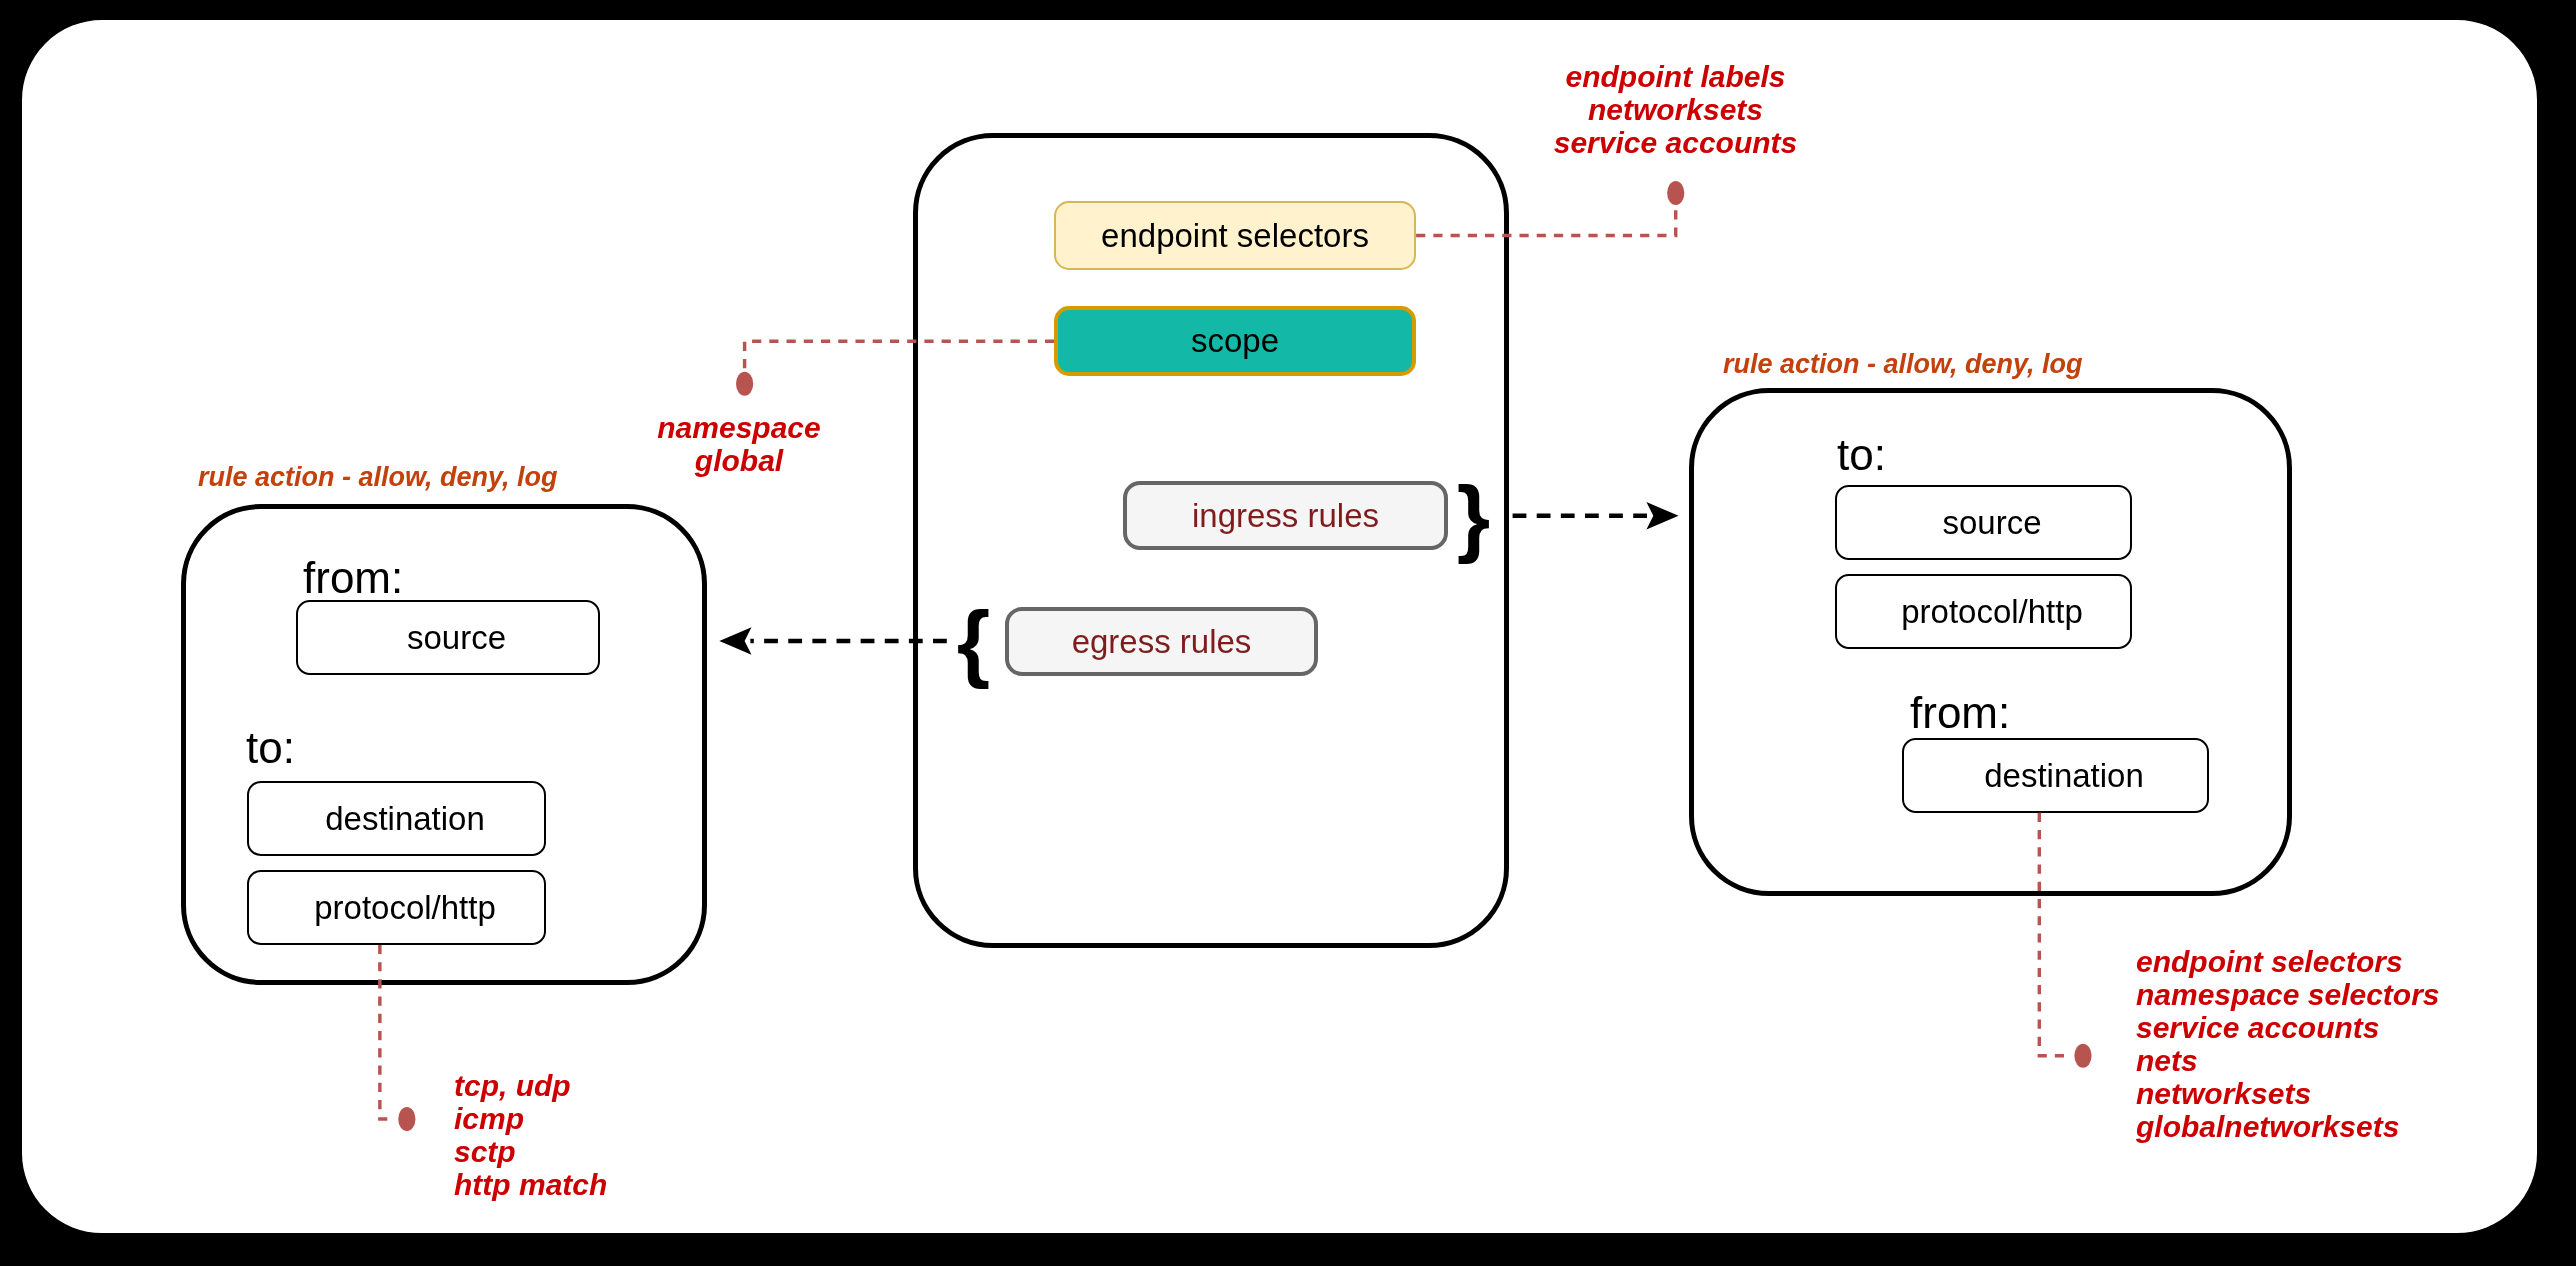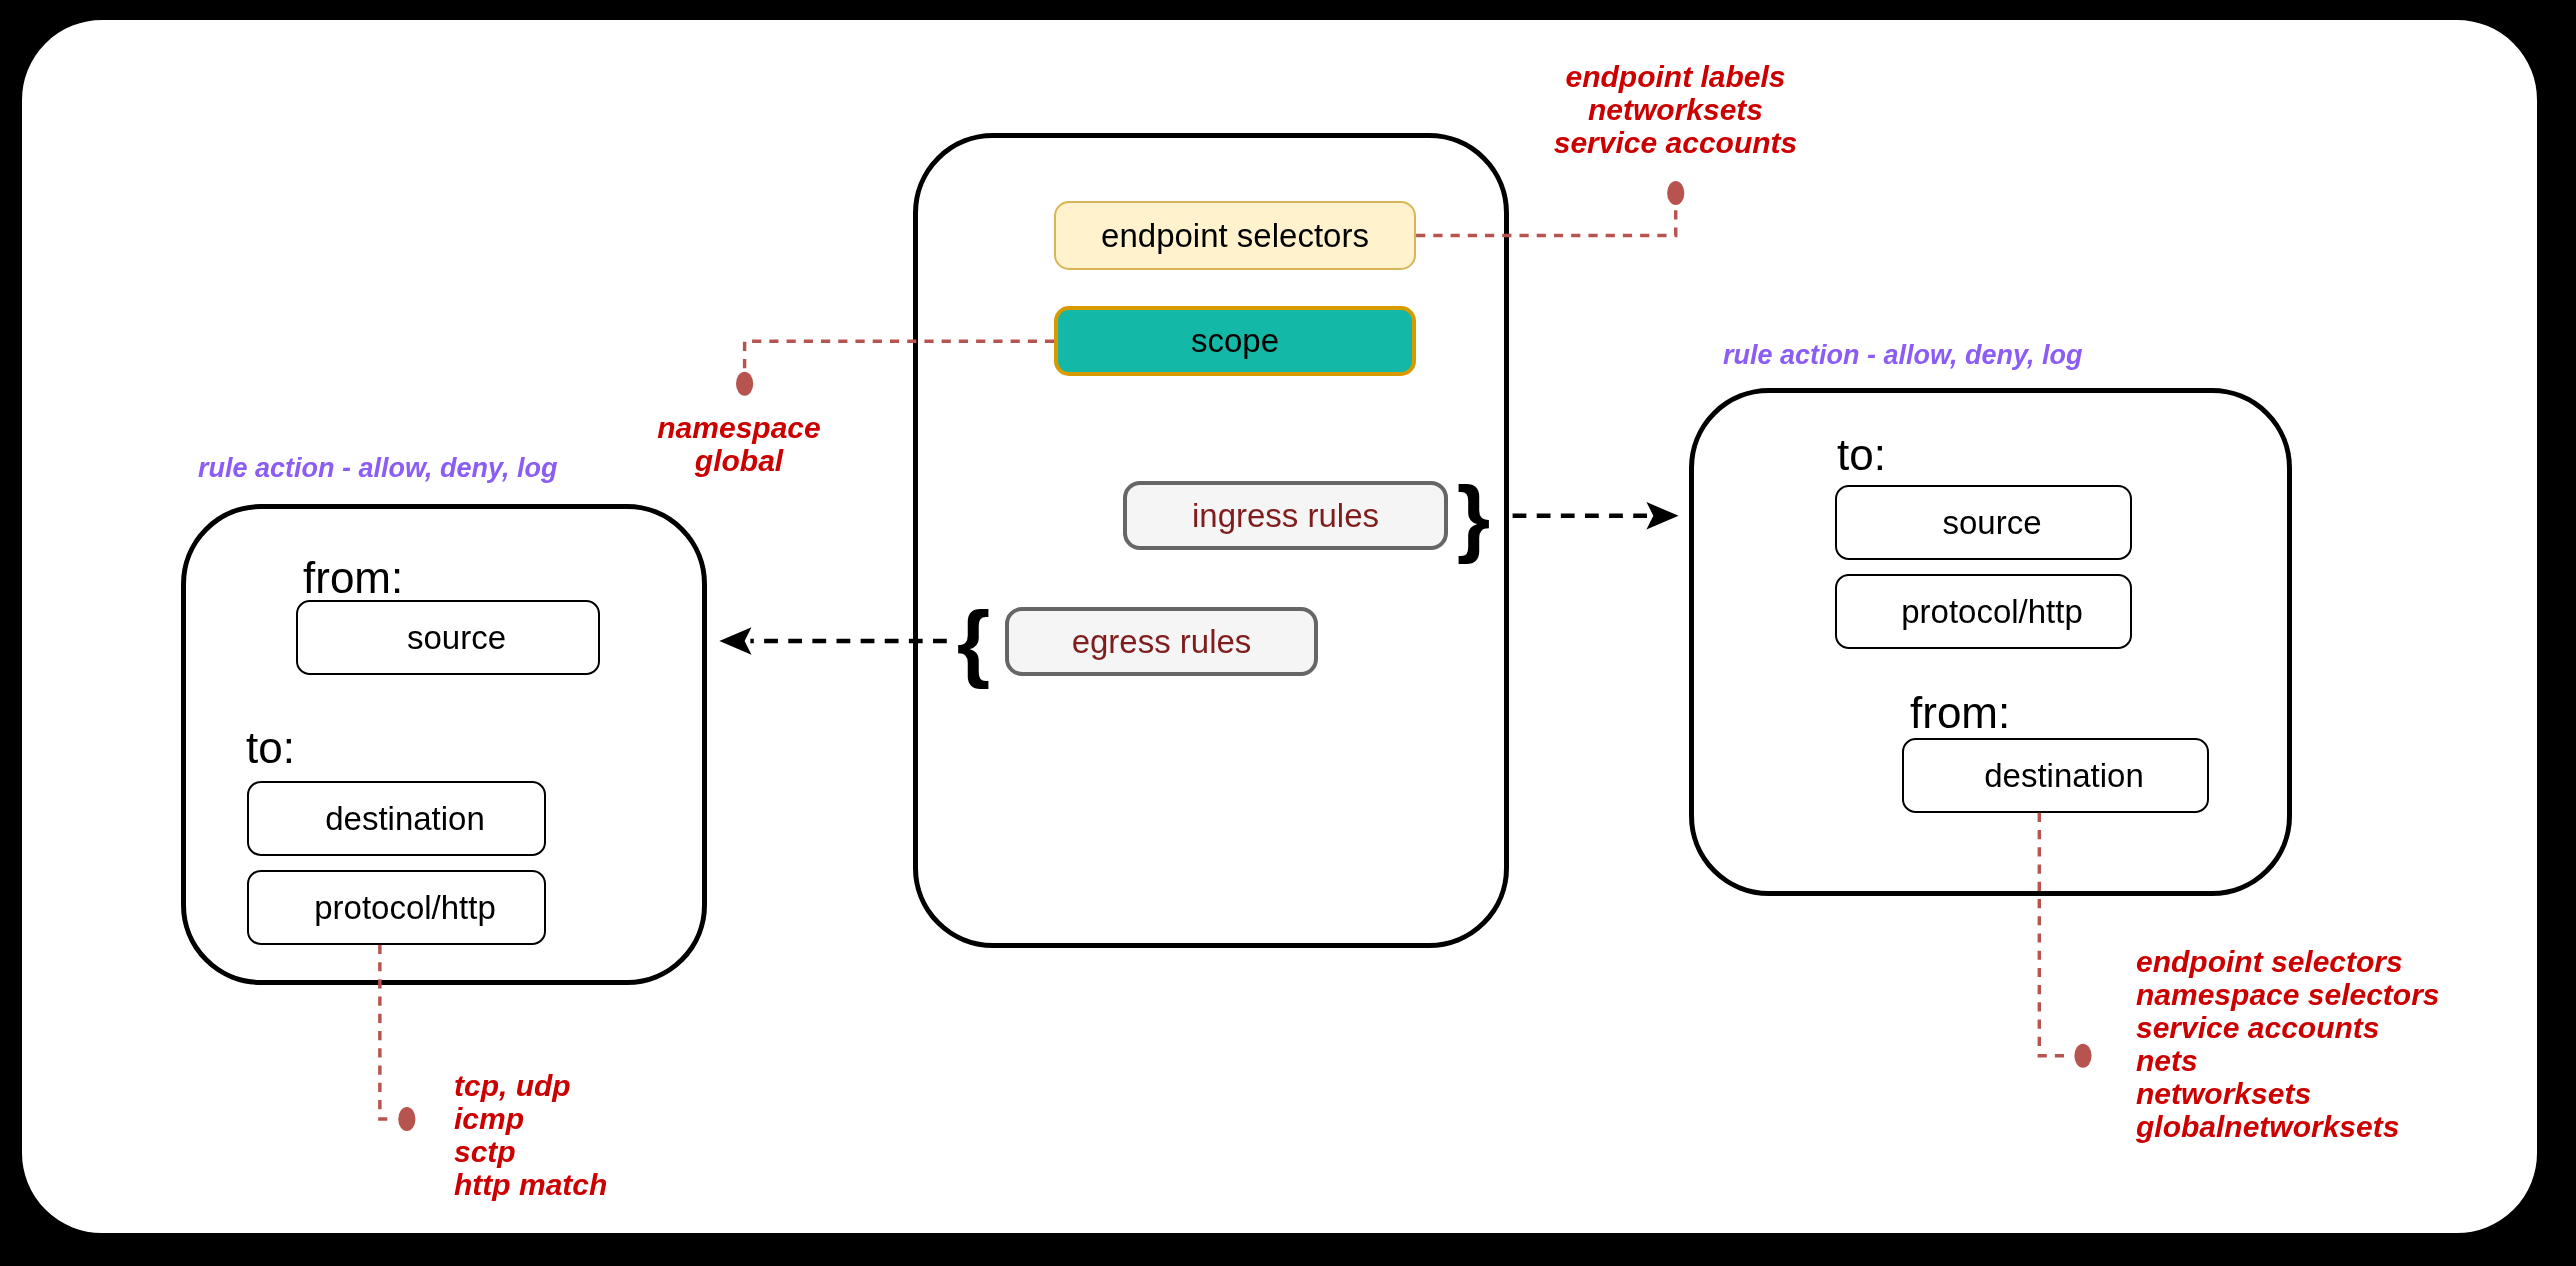--- a/index.html
+++ b/index.html
@@ -30,22 +30,23 @@
   .chip.plain{background:#FFFFFF;border:2.9px solid #000000;border-radius:13.8px;padding-left:17px;}
   .field-label{
     position:absolute;font-size:44px;color:#000;white-space:nowrap;
   }
   .red-note{
     position:absolute;color:#CC0000;font-size:30px;font-weight:bold;font-style:italic;
     line-height:33px;white-space:nowrap;
   }
   .red-note.centered{text-align:center;}
   .rule-title{
-    position:absolute;color:#8b5cf6;font-size:27px;font-weight:bold;font-style:italic;
+    position:absolute;color:#c2410c;font-size:27px;font-weight:bold;font-style:italic;
     white-space:nowrap;
+    margin-top:9px;
   }
   .brace{
     position:absolute;font-size:86px;font-weight:600;color:#000;
     line-height:98px;width:57px;text-align:center;
   }
   #connector-layer{position:absolute;left:0;top:0;pointer-events:none;}
 </style>
 </head>
 <body>
 

